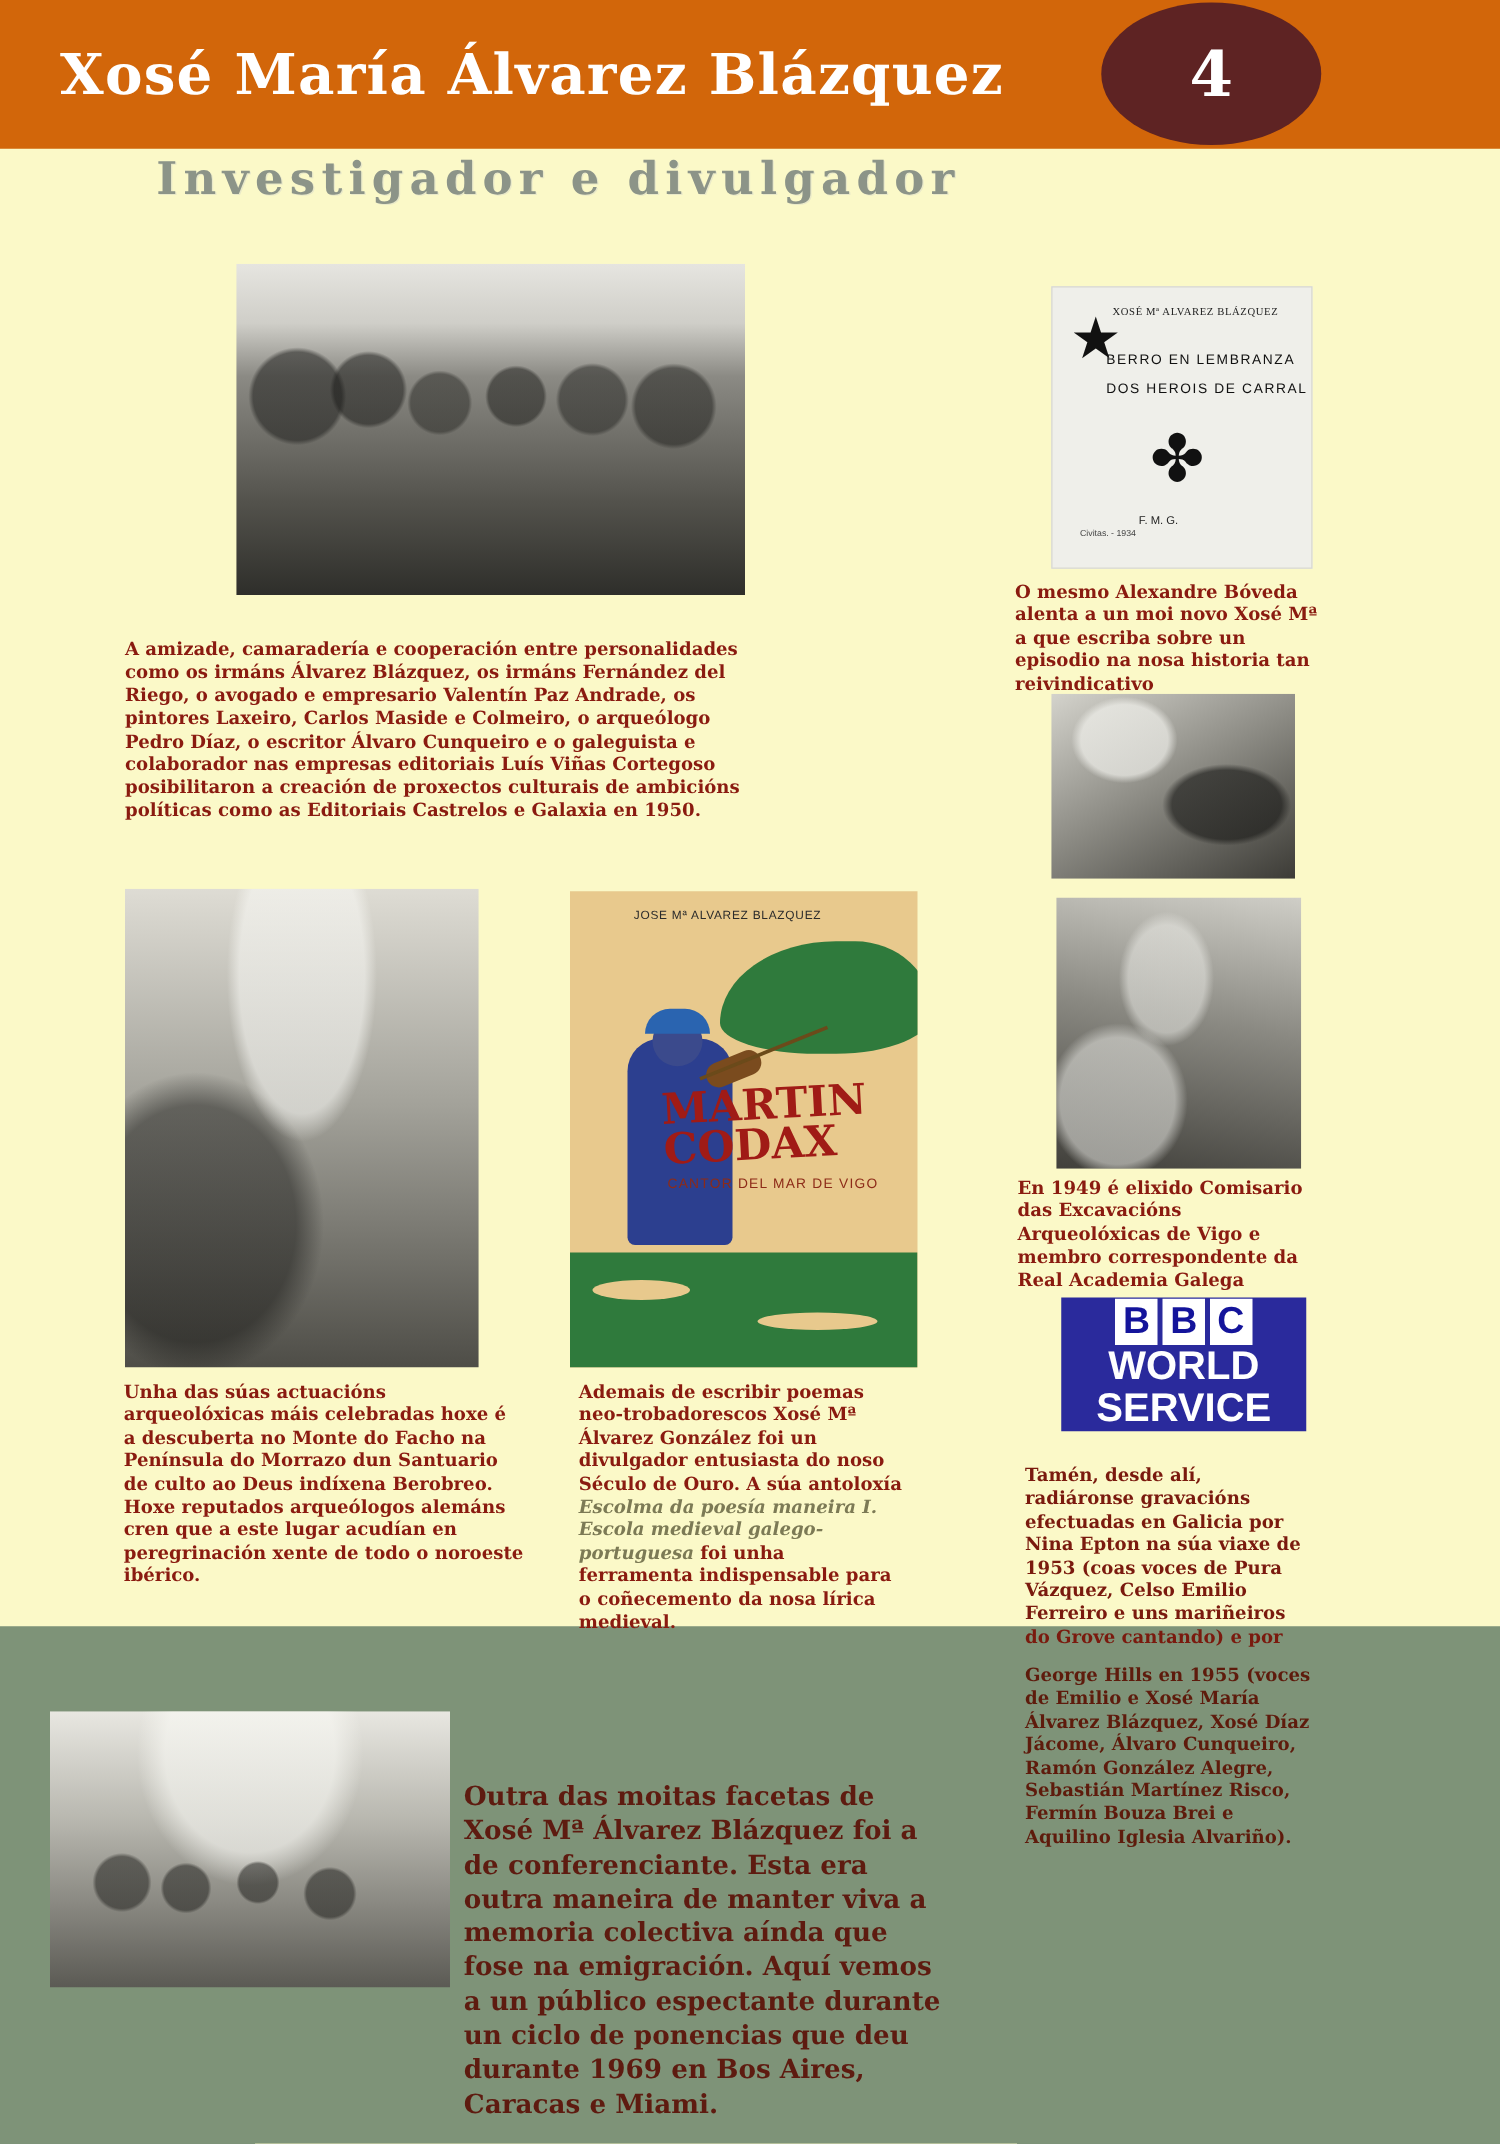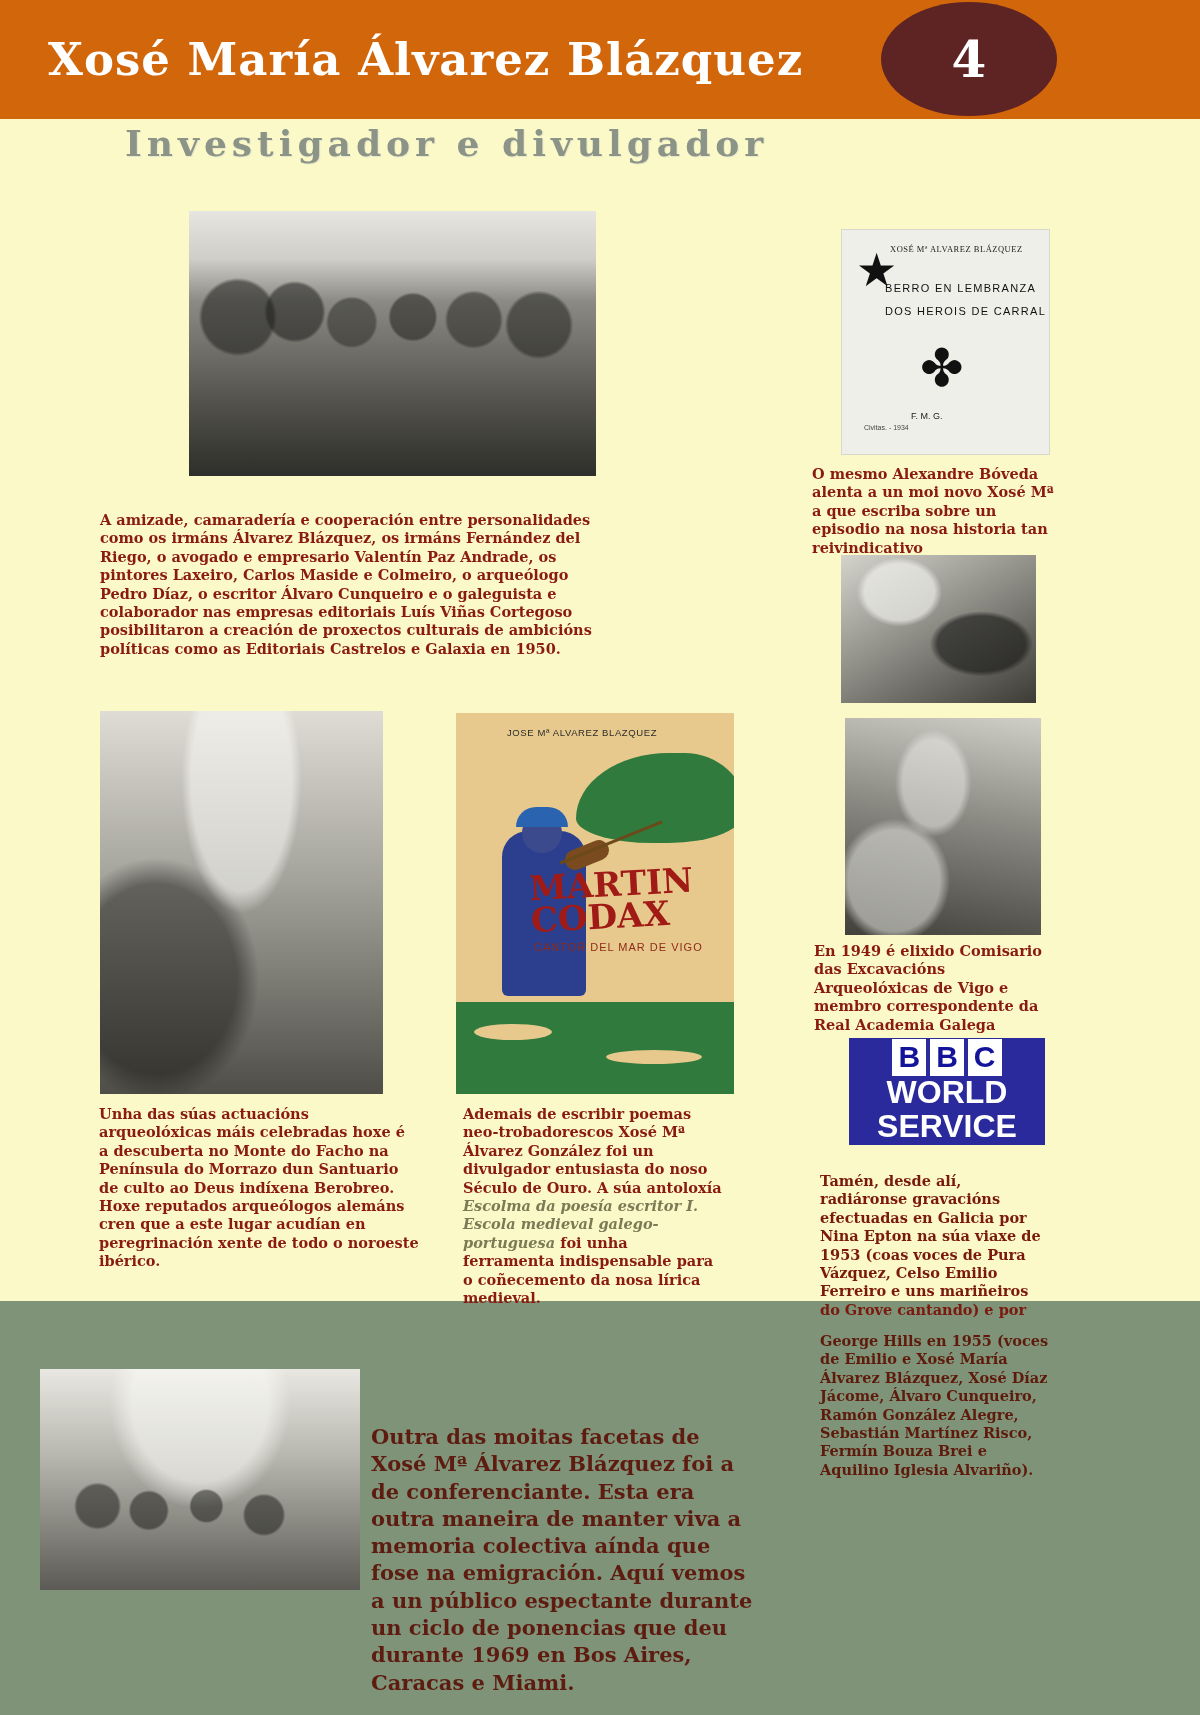--- a/index.html
+++ b/index.html
@@ -387,20 +387,20 @@
 <div class="caption small" style="left:100px; top:511px; width:520px;">A amizade, camaradería e cooperación entre personalidades como os irmáns Álvarez Blázquez, os irmáns Fernández del Riego, o avogado e empresario Valentín Paz Andrade, os pintores Laxeiro, Carlos Maside e Colmeiro, o arqueólogo Pedro Díaz, o escritor Álvaro Cunqueiro  e o galeguista e colaborador nas empresas editoriais Luís Viñas Cortegoso  posibilitaron a creación de proxectos culturais de ambicións políticas como as Editoriais Castrelos e Galaxia  en 1950.</div>
 
 <div class="caption small" style="left:812px; top:465px; width:248px;">O mesmo Alexandre Bóveda alenta a un moi novo Xosé Mª a que escriba sobre un episodio na nosa historia tan reivindicativo</div>
 
 <div class="caption small" style="left:814px; top:942px; width:250px;">En 1949 é elixido Comisario das Excavacións Arqueolóxicas de Vigo e membro correspondente da Real Academia Galega</div>
 
 <div class="caption small" style="left:99px; top:1105px; width:320px;">Unha das súas actuacións arqueolóxicas máis celebradas hoxe é a descuberta no Monte do Facho na Península do Morrazo dun Santuario de culto ao Deus indíxena Berobreo. Hoxe reputados arqueólogos alemáns cren que a este lugar acudían en peregrinación xente de todo o noroeste ibérico.</div>
 
 <div class="caption small" style="left:463px; top:1105px; width:260px;">
   <span>Ademais de escribir poemas neo-trobadorescos Xosé Mª Álvarez González foi un divulgador entusiasta do noso Século de Ouro.</span>
-  <span>A súa antoloxía </span><span class="ital">Escolma da poesía escritor I. Escola medieval galego-portuguesa</span><span> foi unha ferramenta indispensable para o coñecemento da nosa lírica medieval.</span>
+  <span>A súa antoloxía </span><span class="ital">Escolma da poesía maneira I. Escola medieval galego-portuguesa</span><span> foi unha ferramenta indispensable para o coñecemento da nosa lírica medieval.</span>
 </div>
 
 <div class="caption small" style="left:820px; top:1172px; width:230px; color:#7a1a0e;">Tamén, desde alí, radiáronse gravacións efectuadas en Galicia por Nina Epton na súa viaxe de 1953 (coas voces de Pura Vázquez, Celso Emilio Ferreiro e uns mariñeiros do Grove cantando) e por</div>
 
 <div class="caption small" style="left:820px; top:1332px; width:230px; color:#5e1b0c;">George Hills en 1955 (voces de Emilio e Xosé María Álvarez Blázquez, Xosé Díaz Jácome, Álvaro Cunqueiro, Ramón González Alegre, Sebastián Martínez Risco, Fermín Bouza Brei e Aquilino Iglesia Alvariño).</div>
 
 <div class="caption big" style="left:371px; top:1375px; width:390px;margin-top:48px;">Outra das moitas facetas de Xosé Mª Álvarez Blázquez foi a de conferenciante. Esta era outra maneira de manter viva a memoria colectiva aínda que fose na emigración. Aquí vemos a un público espectante durante un ciclo de ponencias que deu durante 1969 en Bos Aires, Caracas e Miami.</div>
 
 </body></html>

